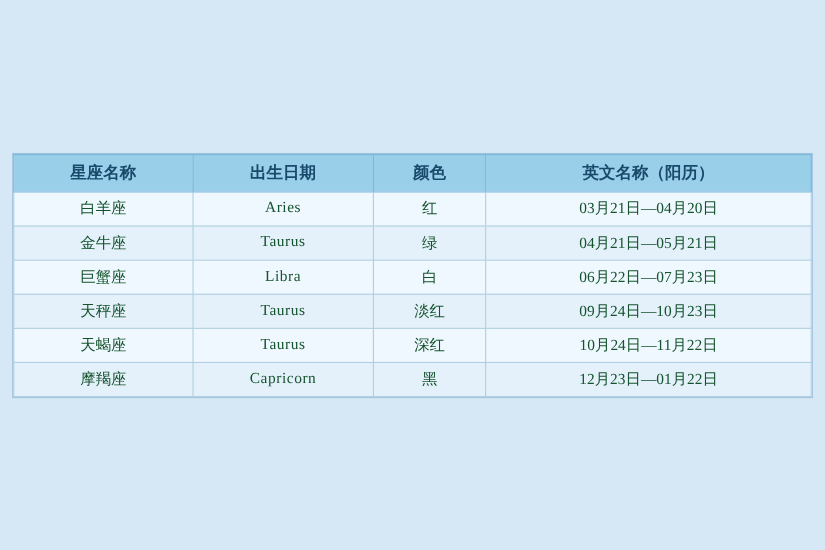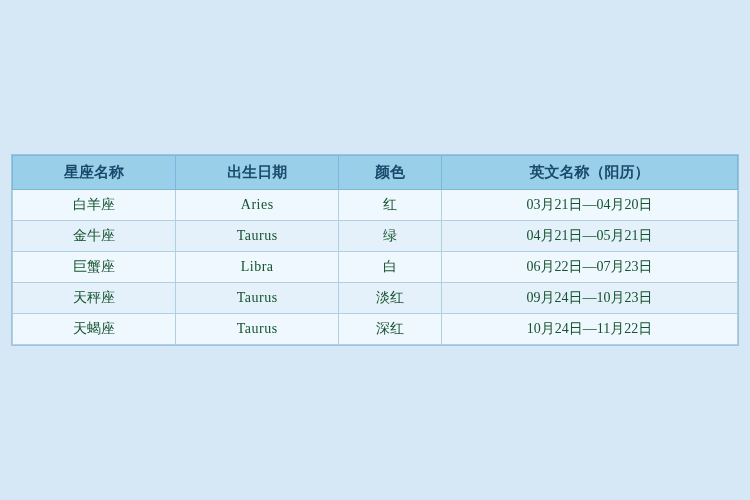--- a/index.html
+++ b/index.html
@@ -88,15 +88,21 @@
           <td>Taurus</td>
           <td>淡红</td>
           <td>09月24日—10月23日</td>
         </tr>
         <tr>
           <td>天蝎座</td>
           <td>Taurus</td>
           <td>深红</td>
           <td>10月24日—11月22日</td>
         </tr>
+        <tr>
+          <td>摩羯座</td>
+          <td>Capricorn</td>
+          <td>黑</td>
+          <td>12月23日—01月22日</td>
+        </tr>
       </tbody>
   </table>
 </div>
 
 </body></html>

